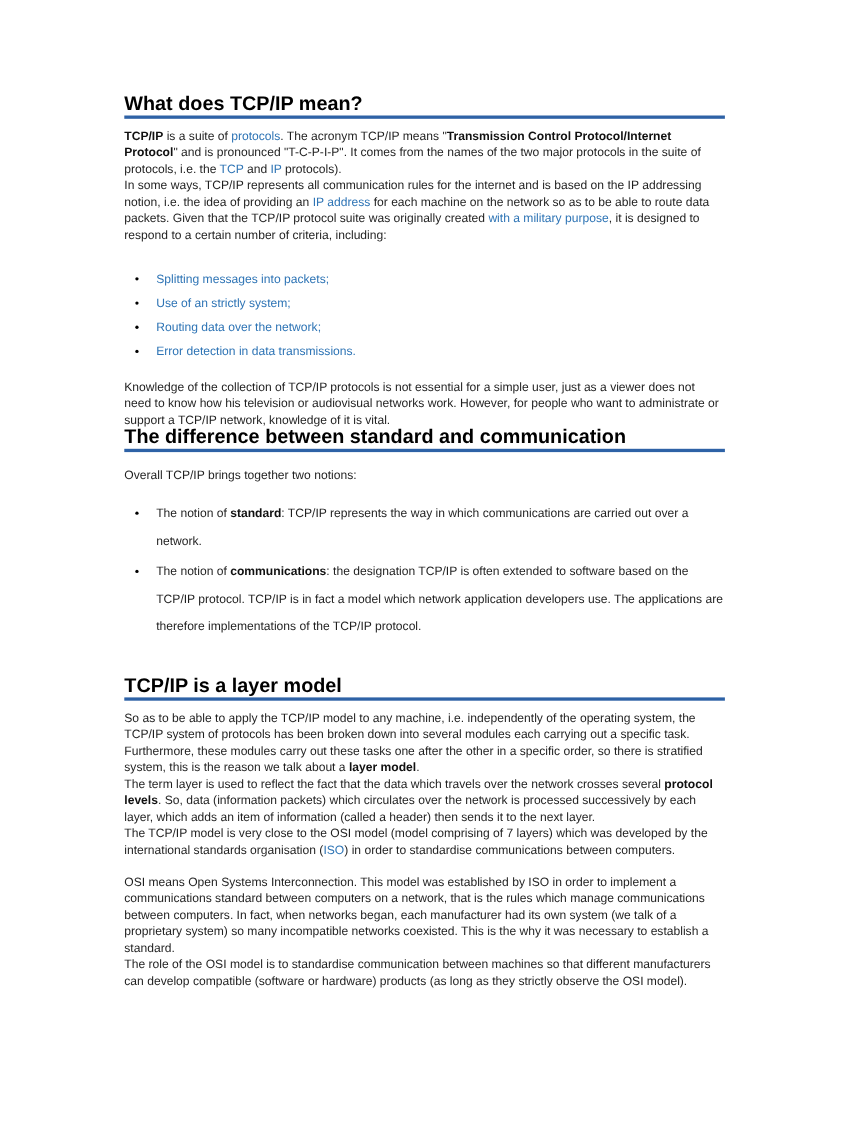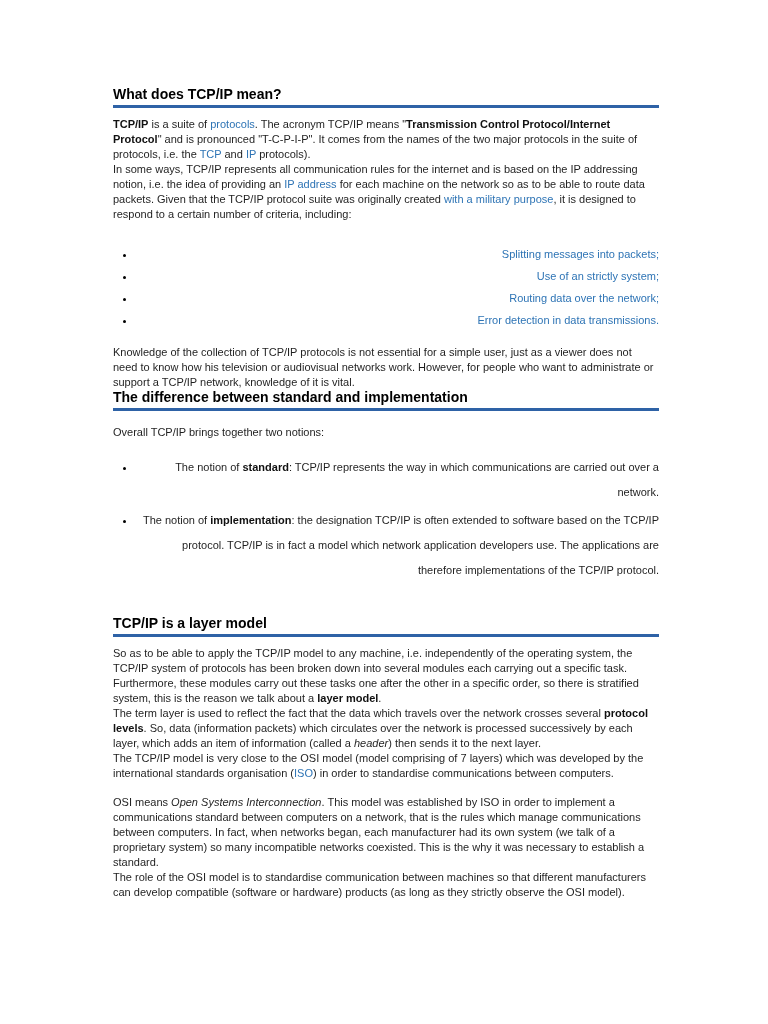--- a/index.html
+++ b/index.html
@@ -13,65 +13,65 @@
   }
   .content {
     position: absolute;
     left: 113px; top: 87px;
     width: 546px;
     font-size: 11px;
     line-height: 15px;
   }
   section { margin: 0; }
   h2.heading {
-    font-size: 14px;
+    font-size: 18px;
     line-height: 14px;
     font-weight: 700;
     color: #000000;
     margin: 0 0 9px 0;
     padding-bottom: 4px;
     border-bottom: 3px solid #2e62a6;
   }
   h2.heading.spaced { margin-top: 33px; }
   p.para { margin: 0; }
   p.para.gap-above { margin-top: 14px; }
-  ul.bullet-list { margin: 0; padding-left: 23px; text-align: right; }
+  ul.bullet-list { margin: 0; padding-left: 23px; }
   ul.bullet-list li { padding-left: 6px; }
   ul.bullet-list li::marker { color: #000000; }
   ul.links { margin: 25px 0 17px 0; }
   ul.links li { line-height: 15px; margin-bottom: 7px; }
   ul.links li:last-child { margin-bottom: 0; }
   ul.spaced-list { margin: 15px 0 0 0; }
   ul.spaced-list li { line-height: 25px; margin-bottom: 3px; }
   a.link { color: #2e74b5; text-decoration: none; cursor: pointer; }
   .b { font-weight: 700; color: #111111; }
-  .i { font-style: italic; }
+  .i { }
 </style>
 </head>
 <body>
 
 <main class="content" id="doc">
     <section>
       <h2 class="heading">What does TCP/IP mean?</h2>
       <p class="para"><span class="b">TCP/IP</span><span> is a suite of </span><a class="link">protocols</a><span>. The acronym TCP/IP means "</span><span class="b">Transmission Control Protocol/Internet Protocol</span><span>" and is pronounced "T-C-P-I-P". It comes from the names of the two major protocols in the suite of protocols, i.e. the </span><a class="link">TCP</a><span> and </span><a class="link">IP</a><span> protocols).</span></p>
       <p class="para"><span>In some ways, TCP/IP represents all communication rules for the internet and is based on the IP addressing notion, i.e. the idea of providing an </span><a class="link">IP address</a><span> for each machine on the network so as to be able to route data packets. Given that the TCP/IP protocol suite was originally created </span><a class="link">with a military purpose</a><span>, it is designed to respond to a certain number of criteria, including:</span></p>
       <ul class="bullet-list links">
         <li><a class="link">Splitting messages into packets;</a></li>
         <li><a class="link">Use of an strictly system;</a></li>
         <li><a class="link">Routing data over the network;</a></li>
         <li><a class="link">Error detection in data transmissions.</a></li>
       </ul>
       <p class="para"><span>Knowledge of the collection of TCP/IP protocols is not essential for a simple user, just as a viewer does not need to know how his television or audiovisual networks work. However, for people who want to administrate or support a TCP/IP network, knowledge of it is vital.</span></p>
     </section>
     <section>
-      <h2 class="heading">The difference between standard and implementation</h2>
+      <h2 class="heading">The difference between standard and communication</h2>
       <p class="para gap-above"><span>Overall TCP/IP brings together two notions:</span></p>
       <ul class="bullet-list spaced-list">
         <li><span>The notion of </span><span class="b">standard</span><span>: TCP/IP represents the way in which communications are carried out over a network.</span></li>
-        <li><span>The notion of </span><span class="b">implementation</span><span>: the designation TCP/IP is often extended to software based on the TCP/IP protocol. TCP/IP is in fact a model which network application developers use. The applications are therefore implementations of the TCP/IP protocol.</span></li>
+        <li><span>The notion of </span><span class="b">communications</span><span>: the designation TCP/IP is often extended to software based on the TCP/IP protocol. TCP/IP is in fact a model which network application developers use. The applications are therefore implementations of the TCP/IP protocol.</span></li>
       </ul>
     </section>
     <section>
       <h2 class="heading spaced">TCP/IP is a layer model</h2>
       <p class="para"><span>So as to be able to apply the TCP/IP model to any machine, i.e. independently of the operating system, the TCP/IP system of protocols has been broken down into several modules each carrying out a specific task. Furthermore, these modules carry out these tasks one after the other in a specific order, so there is stratified system, this is the reason we talk about a </span><span class="b">layer model</span><span>.</span></p>
       <p class="para"><span>The term layer is used to reflect the fact that the data which travels over the network crosses several </span><span class="b">protocol levels</span><span>. So, data (information packets) which circulates over the network is processed successively by each layer, which adds an item of information (called a </span><span class="i">header</span><span>) then sends it to the next layer.</span></p>
       <p class="para"><span>The TCP/IP model is very close to the OSI model (model comprising of 7 layers) which was developed by the international standards organisation (</span><a class="link">ISO</a><span>) in order to standardise communications between computers.</span></p>
     </section>
     <section>
       <p class="para gap-above"><span>OSI means </span><span class="i">Open Systems Interconnection</span><span>. This model was established by ISO in order to implement a communications standard between computers on a network, that is the rules which manage communications between computers. In fact, when networks began, each manufacturer had its own system (we talk of a proprietary system) so many incompatible networks coexisted. This is the why it was necessary to establish a standard.</span></p>

